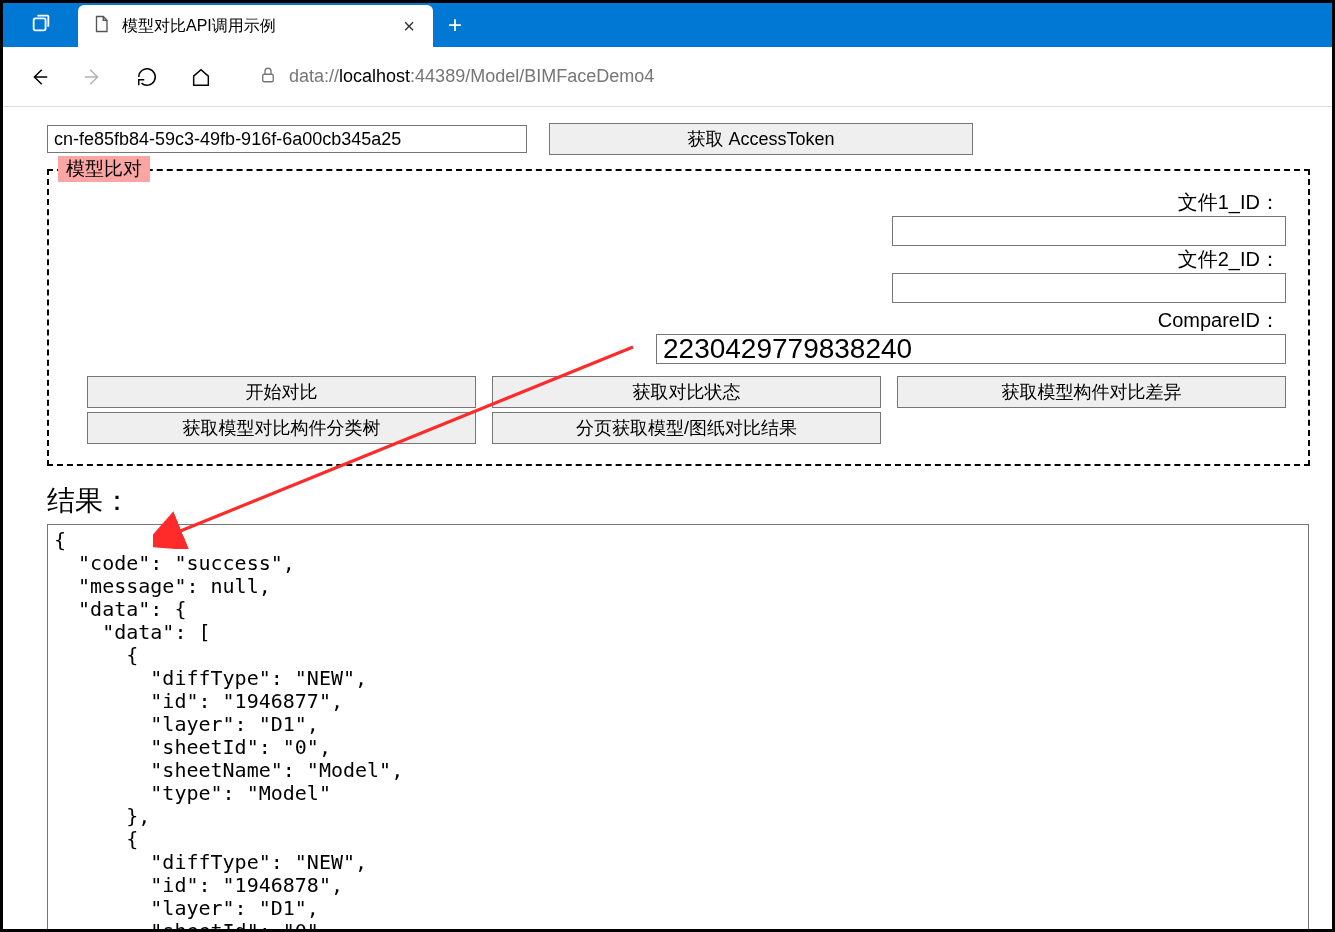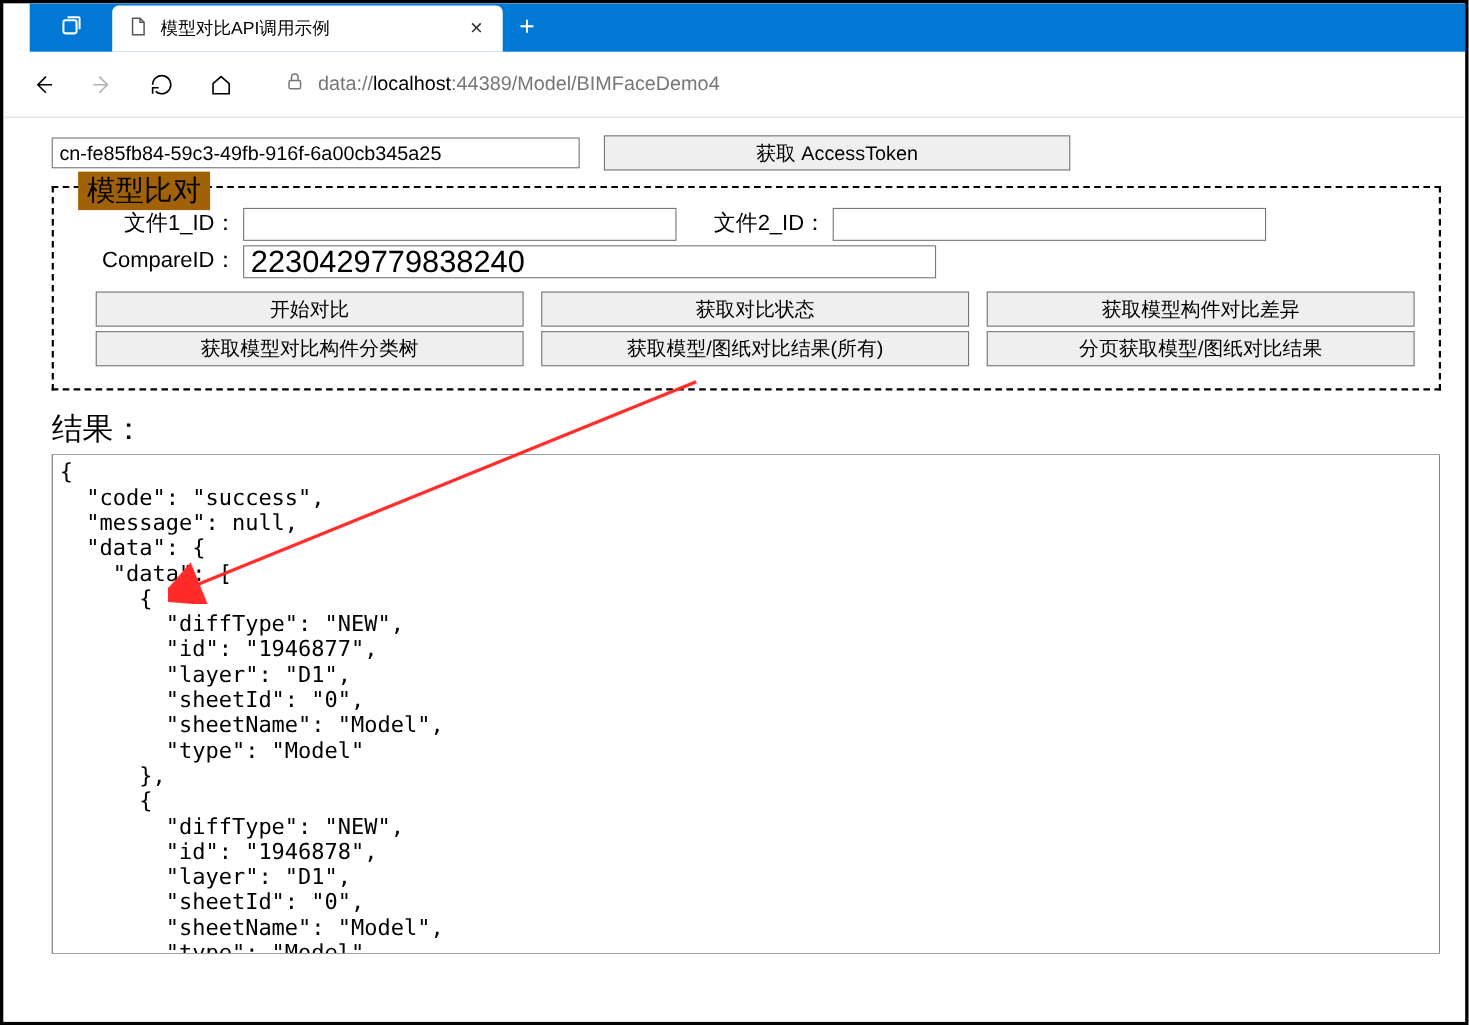--- a/index.html
+++ b/index.html
@@ -9,21 +9,20 @@
       border: 3px solid #000;
       width: 1335px;
       height: 932px;
       overflow: hidden;
     }
     .titlebar {
       background: #0078d4;
       height: 44px;
       display: flex;
       align-items: stretch;
-      margin-left: 24px;
     }
     .window-ctrl {
       width: 75px;
       display: flex;
       align-items: center;
       justify-content: center;
     }
     .window-icon svg { width: 22px; height: 22px; }
     .tab {
       background: #fff;
@@ -114,29 +113,30 @@
     .btn-token { width: 424px; }
     .fieldset {
       border: 2px dashed #000;
       padding: 18px 22px 20px 22px;
       position: relative;
       margin-bottom: 16px;
     }
     .legend {
       position: absolute;
       top: -15px;
-      left: 22px;
-      background: #a16207;
+      left: 9px;
+      background: #fca5a5;
       padding: 0 8px;
-      font-size: 26px;
+      font-size: 19px;
     }
     .form-row {
       display: flex;
-      align-items: flex-start;
+      align-items: flex-end;
       margin-bottom: 4px;
+      flex-direction: column;
     }
     .label {
       width: 150px;
       text-align: right;
       font-size: 20px;
       padding-right: 6px;
     }
     .text-input {
       height: 30px;
       font-size: 28px;
@@ -256,21 +256,20 @@
     <div class="form-row">
       <span class="label">CompareID：</span>
       <input class="text-input compare-input" value="2230429779838240" style="">
     </div>
 
     <div class="btn-grid">
       <button class="btn">开始对比</button>
       <button class="btn">获取对比状态</button>
       <button class="btn">获取模型构件对比差异</button>
       <button class="btn">获取模型对比构件分类树</button>
-      <button class="btn">获取模型/图纸对比结果(所有)</button>
       <button class="btn">分页获取模型/图纸对比结果</button>
     </div>
   </div>
 
   <div class="result-label">结果：</div>
   <textarea class="result-box" readonly="" style="">{
   "code": "success",
   "message": null,
   "data": {
     "data": [

